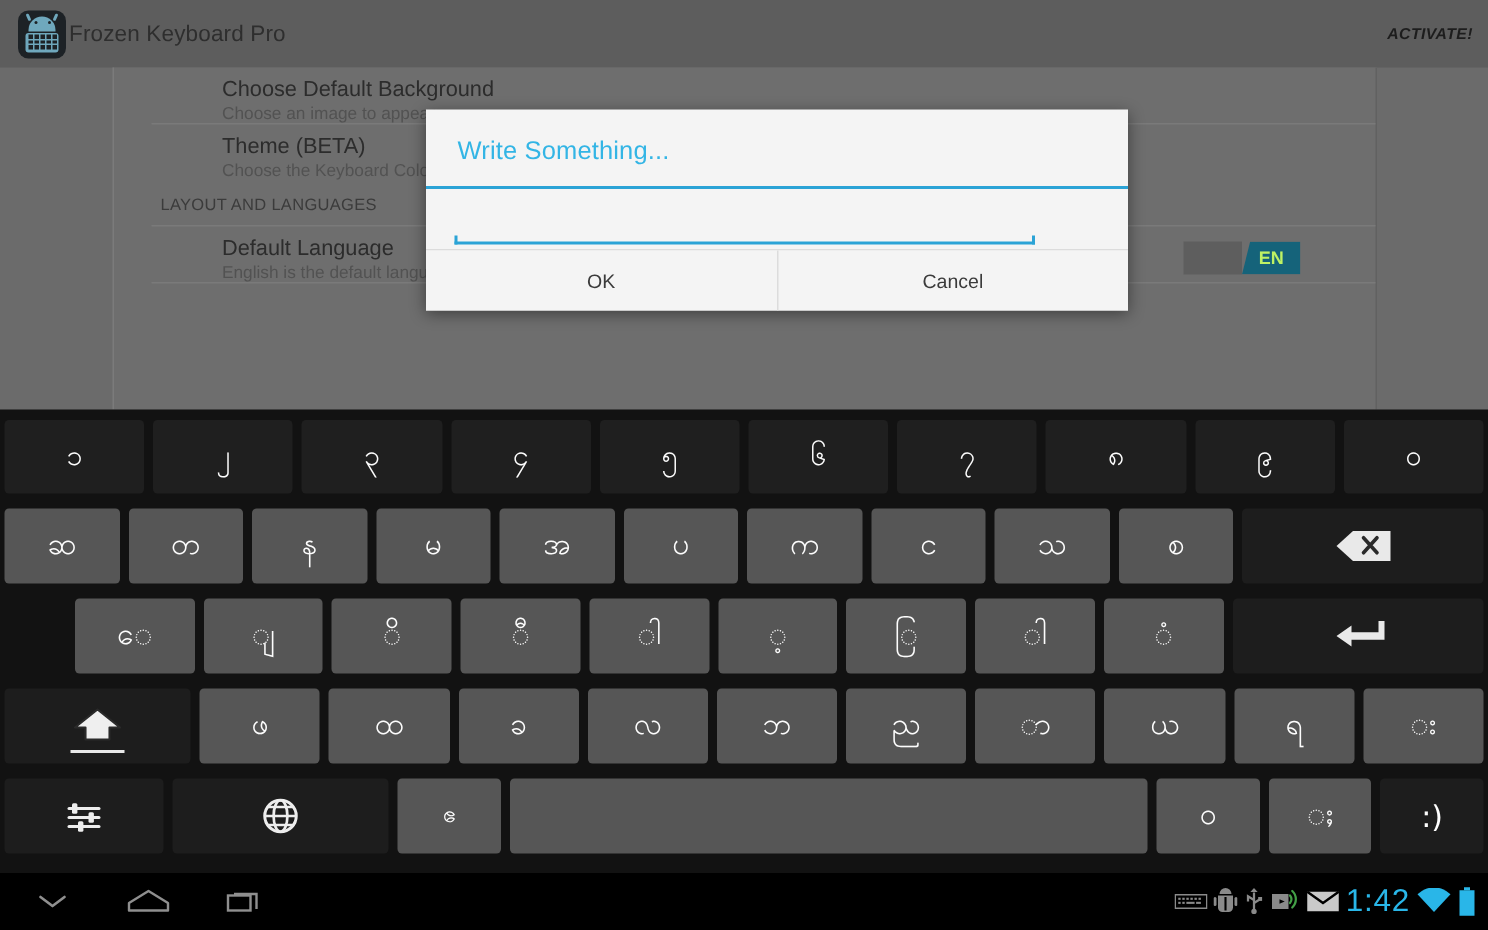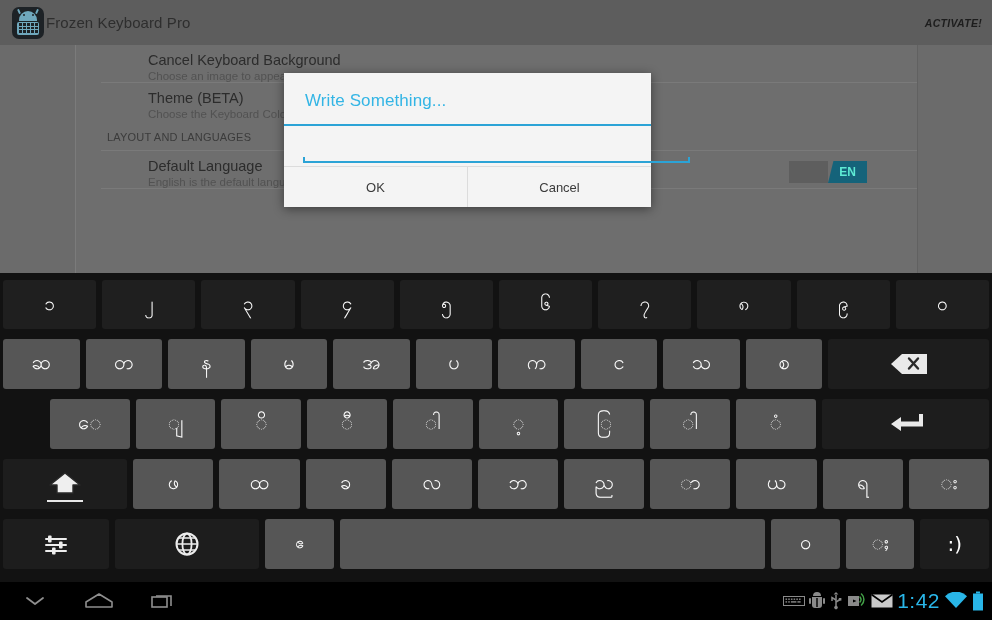--- a/index.html
+++ b/index.html
@@ -60,38 +60,38 @@
   .setting-divider { height: 1px; background: #7a7a7a; margin-left: 25px; }
   .s-title { font-size: 14.5px; color: #2c2c2c; padding-top: 7px; }
   .s-sub { font-size: 11.5px; color: #525252; padding-top: 2px; }
   .s-header { font-size: 11px; font-weight: normal; color: #3b3b3b; padding: 11px 0 7px 31px; letter-spacing: .2px; }
   .lang-badge {
     position: absolute; right: 50px; top: 10px;
     width: 78px; height: 22px; display: flex;
   }
   .lang-badge .off { flex: 1; background: #5e5e5e; }
   .lang-badge .on {
-    flex: 1; background: #15637a; color: #5eead4; font-size: 12px; font-weight: bold;
+    flex: 1; background: #15637a; color: #bef264; font-size: 12px; font-weight: bold;
     display: flex; align-items: center; justify-content: center;
     clip-path: polygon(14% 0, 100% 0, 100% 100%, 0 100%);
   }
   .font-preview {
     position: absolute; right: 48px; top: 8px; width: 120px; height: 11px;
     background: #7a7a7a;
   }
   .font-preview .fp {
     position: absolute; left: 0; top: 0; width: 66px; height: 11px; background: #474747;
     clip-path: polygon(0 0, 100% 0, 92% 100%, 0 100%);
   }
   .font-preview .fp:after { content:''; position:absolute; left:8px; top:5px; width:12px; height:2px; background:#1a1a1a; }
   .font-preview .fp:before { content:''; position:absolute; left:39px; top:3px; width:2px; height:5px; background:#1a1a1a; }
 
   
   .dialog {
-    position: absolute; left: 284px; top: 73px; width: 367px; height: 134px;
+    position: absolute; left: 284px; top: 73px; width: 468px; height: 134px;
     background: #f4f4f4;
     box-shadow: 0 2px 10px rgba(0,0,0,.45);
   }
   .dlg-title {
     font-size: 17px; color: #33b5e5; padding: 18px 0 0 21px; letter-spacing: .1px;
   }
   .dlg-rule { position: absolute; left: 0; top: 51px; width: 100%; height: 2px; background: #2ba3d6; }
   .dlg-input-wrap { position: absolute; left: 19px; top: 56px; width: 387px; height: 34px; }
   .dlg-input {
     width: 100%; height: 100%; background: transparent;
@@ -183,21 +183,21 @@
             <i></i>
           </span>
       </div>
       <div class="app-title">Frozen Keyboard Pro</div>
       <div class="activate-btn">ACTIVATE!</div>
     </div>
 
     <div class="settings-card">
 
       <div class="setting-row">
-        <div class="s-title">Cancel Keyboard Background</div>
+        <div class="s-title">Choose Default Background</div>
         <div class="s-sub">Choose an image to appear</div>
       </div>
       <div class="setting-divider"></div>
 
       <div class="setting-row">
         <div class="s-title">Theme (BETA)</div>
         <div class="s-sub">Choose the Keyboard Color</div>
       </div>
 
       <div class="s-header">LAYOUT AND LANGUAGES</div>

